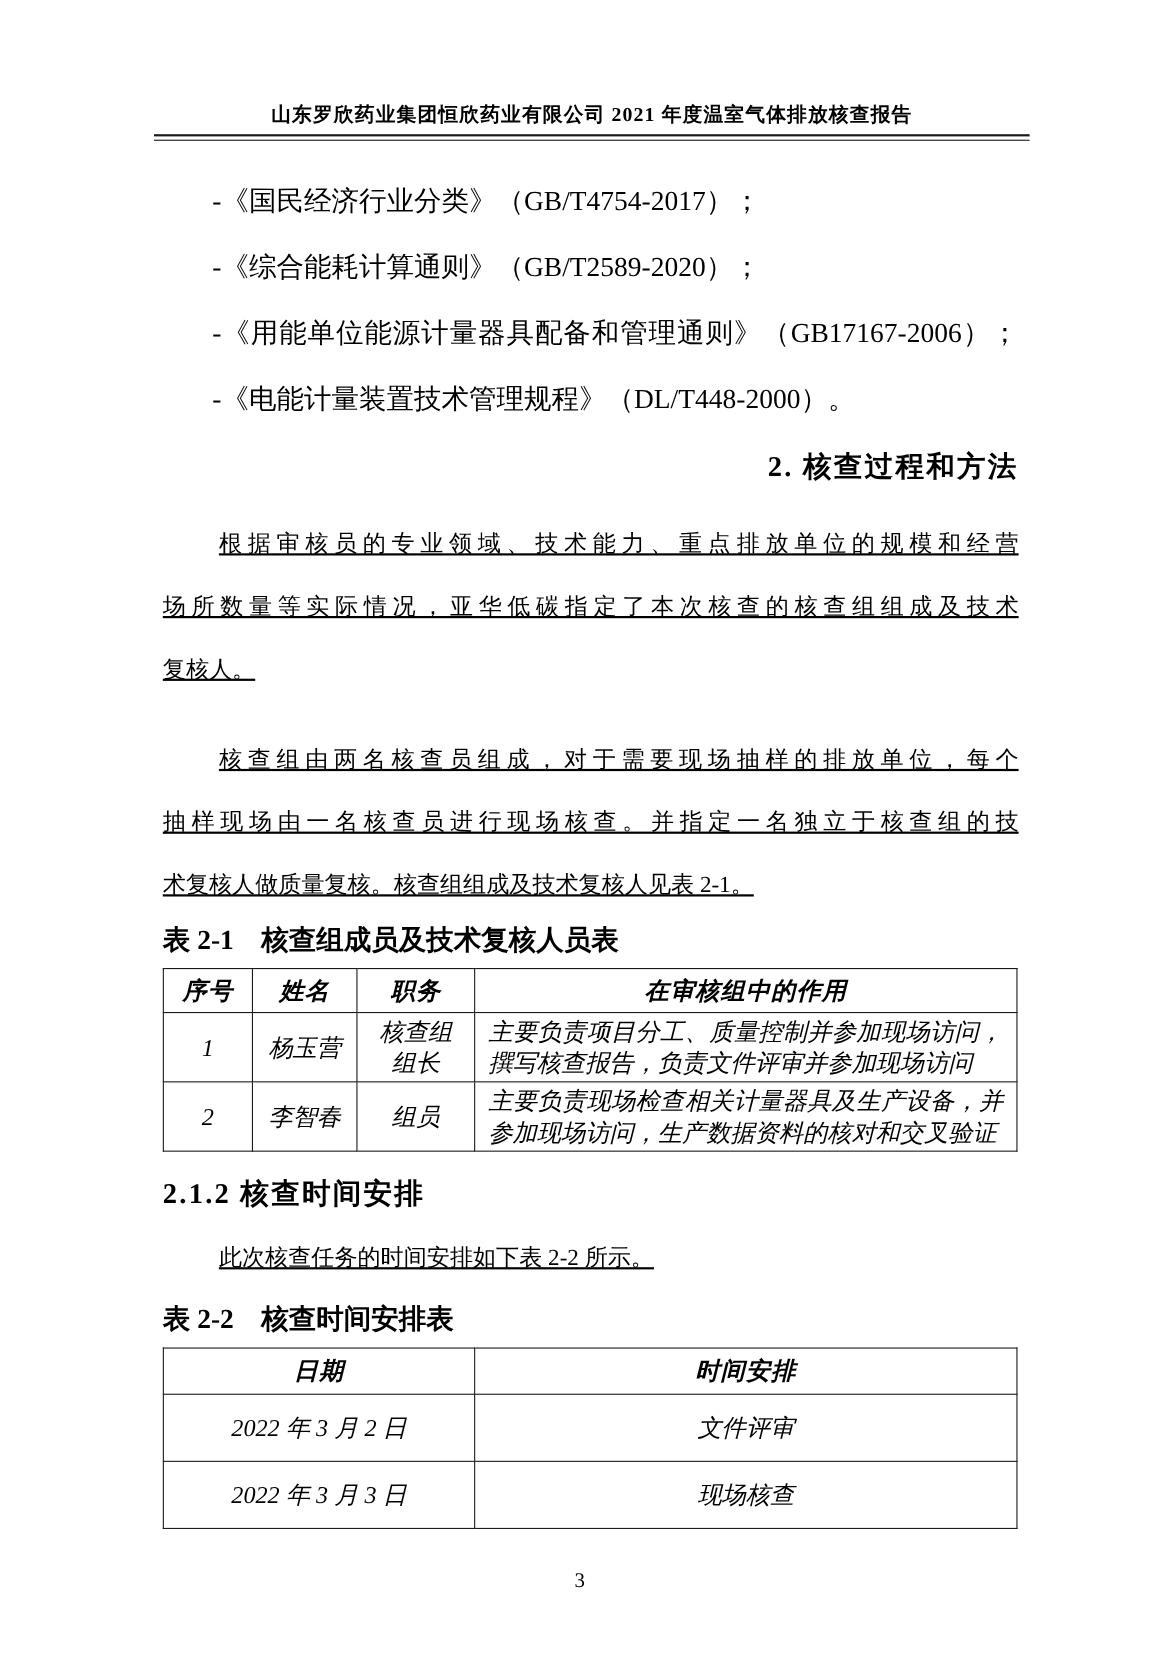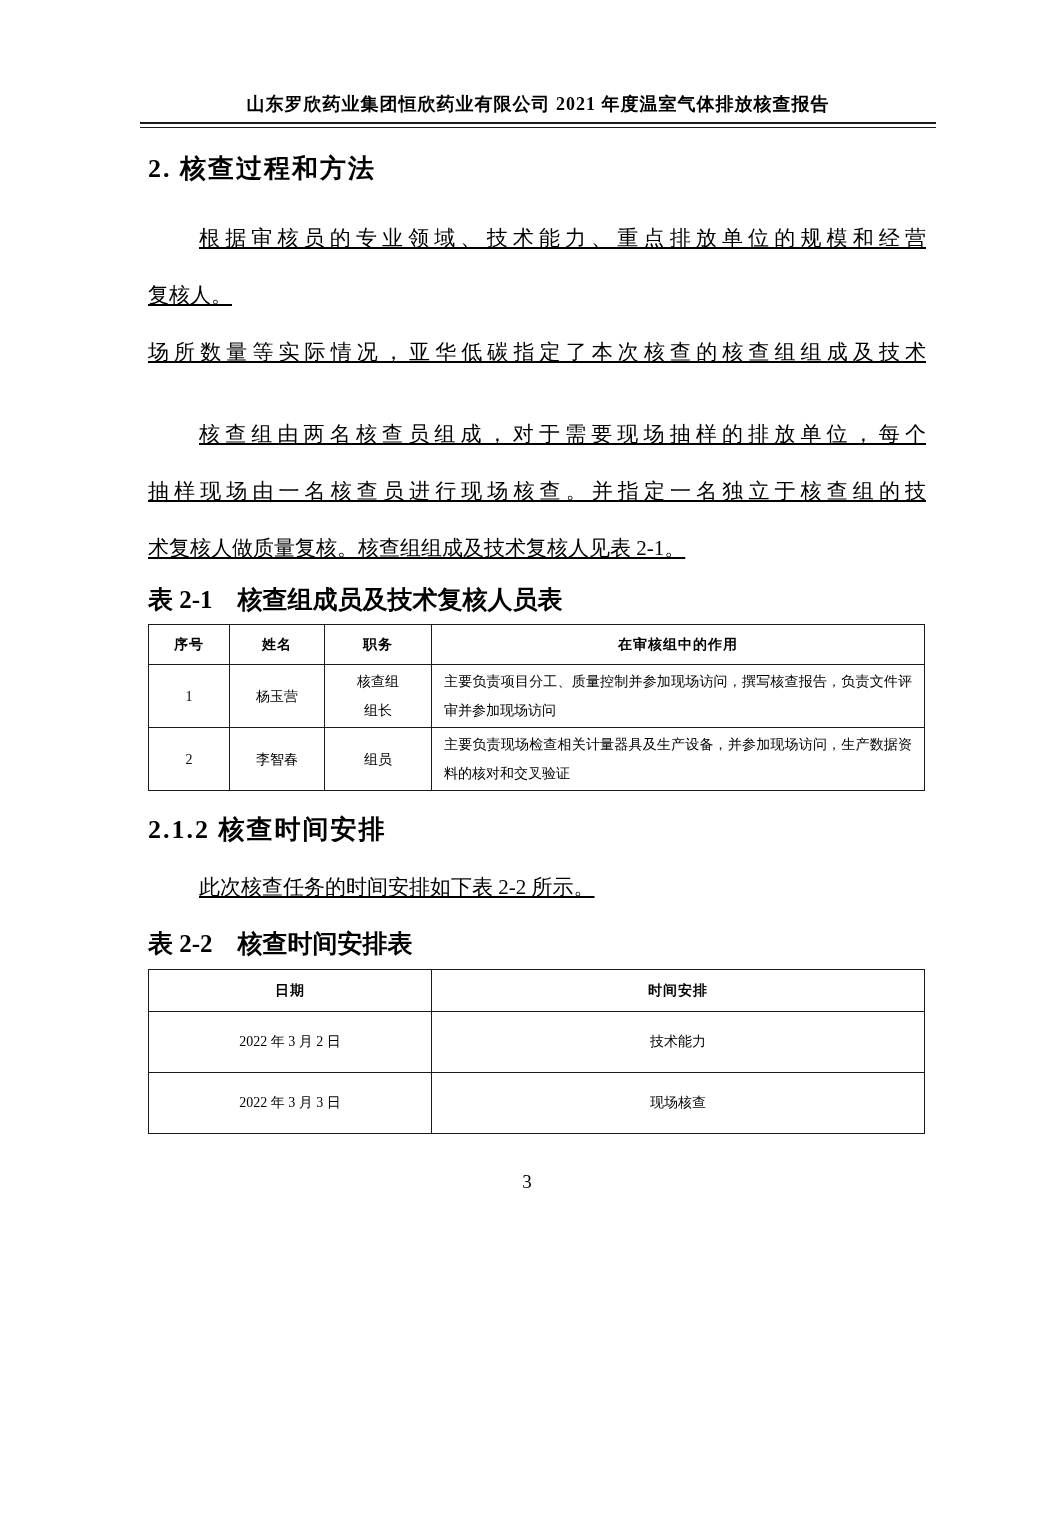--- a/index.html
+++ b/index.html
@@ -41,21 +41,21 @@
     text-align-last: justify;
   }
 
   
   .h-l1, .h-l2, .h-l3 {
     font-size: 26px;
     font-weight: bold;
     line-height: 33px;
     letter-spacing: 2px;
   }
-  .h-l1 { margin-top: 24px; }
+  .h-l1 { margin-top: 24px; text-align: right; }
   .h-l2 { margin-top: 26px; }
   .h-l3 { margin-top: 25px; }
 
   
   .para { margin-top: 25px; font-size: 21px; text-decoration: underline; }
   .para-line { line-height: 57px; }
   .para-line.fill { text-align: justify; text-align-last: justify; }
   .para-line.first { padding-left: 51px; }
   .para.single { line-height: 31px; margin-top: 26px; padding-left: 51px; }
 
@@ -71,23 +71,24 @@
 
   
   table.doc-table {
     border-collapse: collapse;
     table-layout: fixed;
     width: 776px;
     margin-top: 5px;
   }
   table.doc-table th, table.doc-table td {
     border: 1.5px solid #1a1a1a;
-    font-size: 14px;
+    font-size: 22px;
     vertical-align: middle;
     padding: 2px 10px;
+    font-style: italic;
   }
   table.doc-table th {
     font-weight: bold;
     text-align: center;
     height: 40px;
     letter-spacing: 1px;
   }
   table.doc-table td { text-align: center; }
   table#team-table td { height: 62px; line-height: 29px; }
   table#team-table td.duty-cell {
@@ -113,29 +114,35 @@
 <div class="page">
 
   <div class="doc-header">
     <div class="doc-header-title">山东罗欣药业集团恒欣药业有限公司 2021 年度温室气体排放核查报告</div>
     <div class="header-rule-thick"></div>
     <div class="header-rule-thin"></div>
   </div>
 
   <div class="content">
 
+    <div class="refs">
+      <div class="ref-item">-《国民经济行业分类》（GB/T4754-2017）；</div>
+      <div class="ref-item">-《综合能耗计算通则》（GB/T2589-2020）；</div>
+      <div class="ref-item ref-justify">-《用能单位能源计量器具配备和管理通则》（GB17167-2006）；</div>
+      <div class="ref-item">-《电能计量装置技术管理规程》（DL/T448-2000）。</div>
+    </div>
 
     <div class="h-l1">2. 核查过程和方法</div>
 
 
 
     <div class="para">
       <div class="para-line fill first">根据审核员的专业领域、技术能力、重点排放单位的规模和经营</div>
+      <div class="para-line fill">场所数量等实际情况，亚华低碳指定了本次核查的核查组组成及技术</div>
       <div class="para-line">复核人。</div>
-      <div class="para-line fill">场所数量等实际情况，亚华低碳指定了本次核查的核查组组成及技术</div>
     </div>
 
     <div class="para">
       <div class="para-line fill first">核查组由两名核查员组成，对于需要现场抽样的排放单位，每个</div>
       <div class="para-line fill">抽样现场由一名核查员进行现场核查。并指定一名独立于核查组的技</div>
       <div class="para-line">术复核人做质量复核。核查组组成及技术复核人见表 2-1。</div>
     </div>
 
     <div class="table-caption">表 2-1　核查组成员及技术复核人员表</div>
 
@@ -184,21 +191,21 @@
       </colgroup>
       <thead>
         <tr>
           <th>日期</th>
           <th>时间安排</th>
         </tr>
       </thead>
       <tbody>
         <tr>
           <td>2022 年 3 月 2 日</td>
-          <td>技术能力</td>
+          <td>文件评审</td>
         </tr>
         <tr>
           <td>2022 年 3 月 3 日</td>
           <td>现场核查</td>
         </tr>
       </tbody>
     </table>
 
   </div>
 

